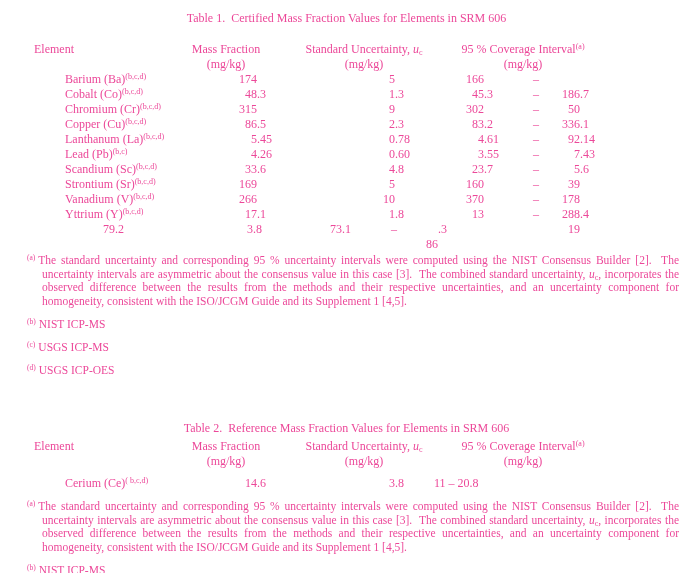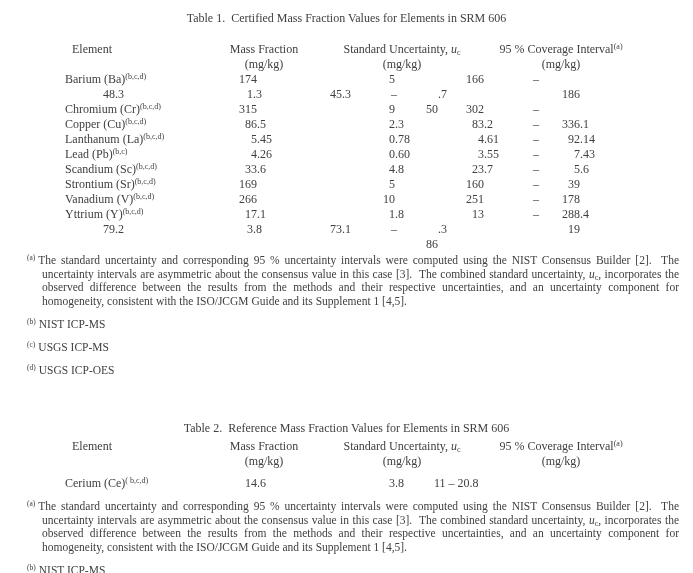--- a/index.html
+++ b/index.html
@@ -1,33 +1,33 @@
 <!DOCTYPE html>
 <html><head>
 <meta charset="utf-8">
 <style>
   html,body{margin:0;padding:0;background:#fff;}
   .page{
     position:relative;
     width:693px;height:573px;
     background:#fff;
-    color:#404040;
+    color:#ec4899;
     font-family:"Liberation Serif","DejaVu Serif",serif;
     font-size:12px;
     overflow:hidden;
   }
   .tbl-title{
     margin-top:11px;
     text-align:center;
     line-height:15px;
     white-space:pre-wrap;
   }
   .t2-title{margin-top:44px;}
   
-  .hrow{display:flex;padding-left:72px;line-height:15px;}
+  .hrow{display:flex;padding-left:34px;line-height:15px;}
   .hrow1-t1{margin-top:16px;}
   .hrow1-t2{margin-top:3px;}
   .h{flex:0 0 auto;}
   .h-el{width:127px;text-align:left;}
   .h-mf{width:130px;text-align:center;}
   .h-u{width:146px;text-align:center;}
   .h-cov{width:172px;text-align:center;}
   
   .rows-t1{margin-top:0px;}
   .rows-t2{margin-top:7px;}
@@ -93,20 +93,21 @@
             <span class="frac"></span>
           </div>
     <div class="c c-dash">–</div>
     <div class="c num c-hi">
             <span class="int">186</span>
             <span class="frac"></span>
           </div>
   </div>
 
   <div class="trow">
+    <div class="c c-el"><span class="el-name">Cobalt (Co)</span><sup class="smallsup el-sup">(b,c,d)</sup></div>
     <div class="c num c-mf">
             <span class="int">48</span>
             <span class="frac">.3</span>
           </div>
     <div class="c num c-u">
             <span class="int">1</span>
             <span class="frac">.3</span>
           </div>
     <div class="c num c-lo">
             <span class="int">45</span>
@@ -249,21 +250,21 @@
     <div class="c c-el"><span class="el-name">Vanadium (V)</span><sup class="smallsup el-sup">(b,c,d)</sup></div>
     <div class="c num c-mf">
             <span class="int">266</span>
             <span class="frac"></span>
           </div>
     <div class="c num c-u">
             <span class="int">10</span>
             <span class="frac"></span>
           </div>
     <div class="c num c-lo">
-            <span class="int">251</span>
+            <span class="int">370</span>
             <span class="frac"></span>
           </div>
     <div class="c c-dash">–</div>
     <div class="c num c-hi">
             <span class="int">288</span>
             <span class="frac"></span>
           </div>
   </div>
 
   <div class="trow">

